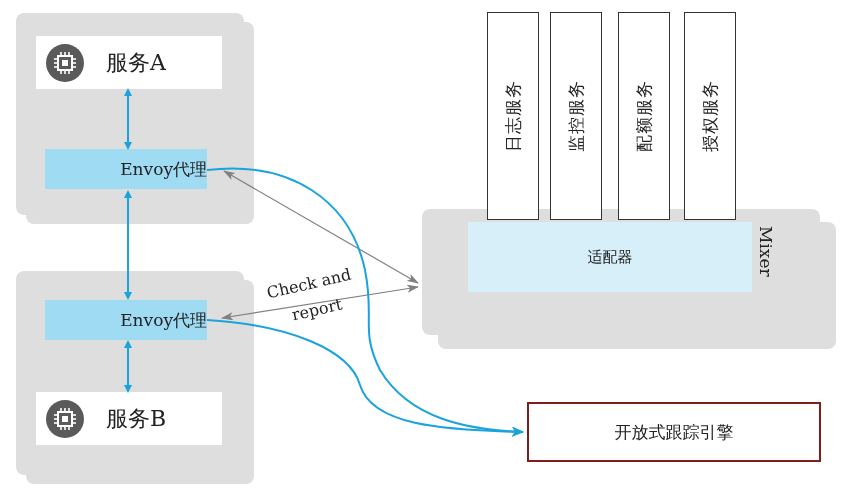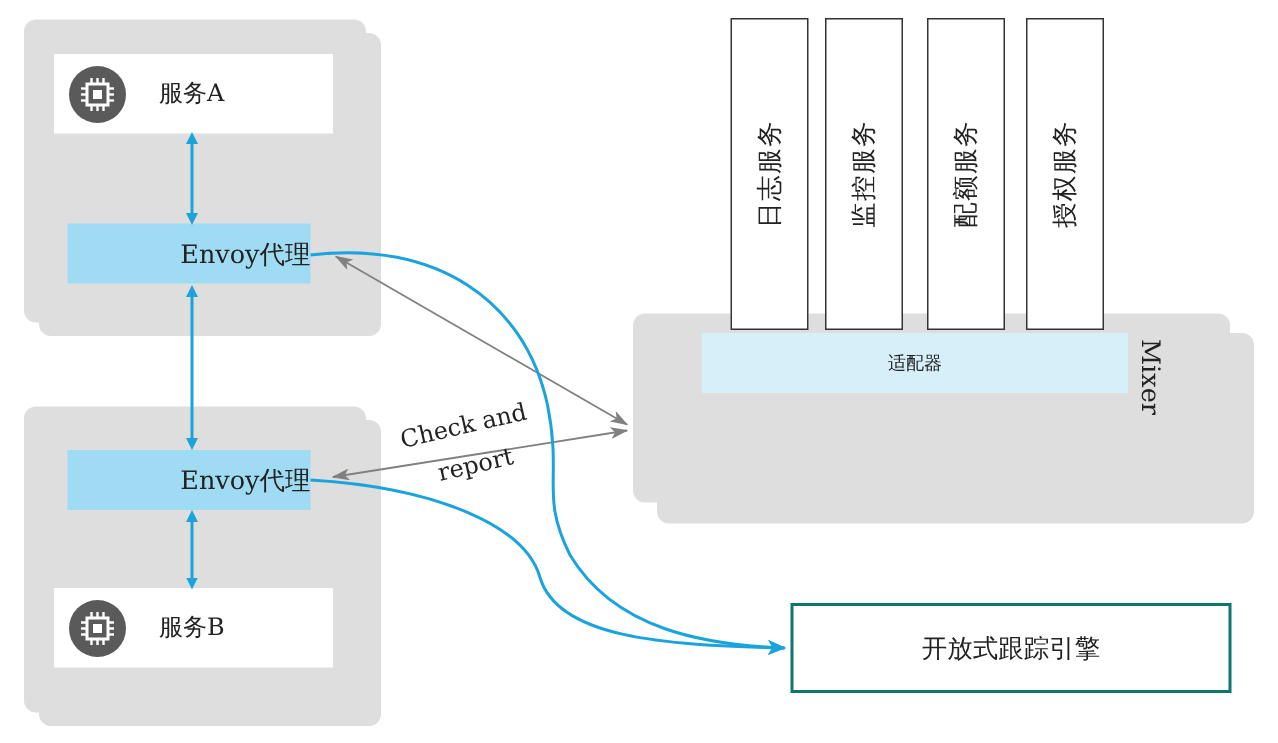--- a/index.html
+++ b/index.html
@@ -1,29 +1,29 @@
 <!DOCTYPE html>
 <html><head>
 <meta charset="utf-8">
 <style>
   html, body { margin: 0; padding: 0; background: #ffffff; }
   body { width: 852px; height: 495px; position: relative; overflow: hidden;
          font-family: "DejaVu Serif", "Liberation Serif", serif; color: #222; }
   .panel { position: absolute; background: #dedede; border-radius: 8px; }
   .svc-box { position: absolute; background: #ffffff; display: flex; align-items: center; }
-  .svc-label { position: absolute; left: 70px; font-size: 16px; }
+  .svc-label { position: absolute; left: 70px; font-size: 22px; }
   .chip { position: absolute; left: 10px; width: 38px; height: 38px; border-radius: 50%; background: #5a5a5a; }
   .envoy { position: absolute; background: #9fdcf4; display: flex; align-items: center; justify-content: flex-end; font-size: 17px; }
   .vbox { position: absolute; top: 12px; width: 52px; height: 208px; background: #fff; border: 1.3px solid #333; box-sizing: border-box; }
   .vtext { position: absolute; left: 50%; top: 50%; transform: translate(-50%, -50%) rotate(-90deg);
            white-space: nowrap; font-size: 17px; letter-spacing: 1px; }
-  .adapter { position: absolute; left: 468px; top: 222px; width: 284px; height: 40px; background: #d7eff9;
-             display: flex; align-items: center; justify-content: center; font-size: 12px; }
+  .adapter { position: absolute; left: 468px; top: 222px; width: 284px; height: 70px; background: #d7eff9;
+             display: flex; align-items: center; justify-content: center; font-size: 15px; }
   .mixer { position: absolute; left: 776px; top: 226px; font-size: 17px; transform: rotate(90deg); transform-origin: left top; white-space: nowrap; }
-  .tracer { position: absolute; left: 527px; top: 402px; width: 294px; height: 60px; border: 2px solid #0f766e; box-sizing: border-box;
+  .tracer { position: absolute; left: 527px; top: 402px; width: 294px; height: 60px; border: 2px solid #7f1d1d; box-sizing: border-box;
             background: #fff; display: flex; align-items: center; justify-content: center; font-size: 17px; }
   svg.overlay { position: absolute; left: 0; top: 0; }
   .cr-text { position: absolute; font-size: 16px; transform-origin: left top; white-space: nowrap; }
 </style>
 </head>
 <body>
 
 <div class="panel" style="left:26px; top:22px; width:228px; height:202px;"></div>
 <div class="panel" style="left:16px; top:13px; width:228px; height:202px;"></div>
 <div class="svc-box" style="left:36px; top:36px; width:186px; height:53px;">

